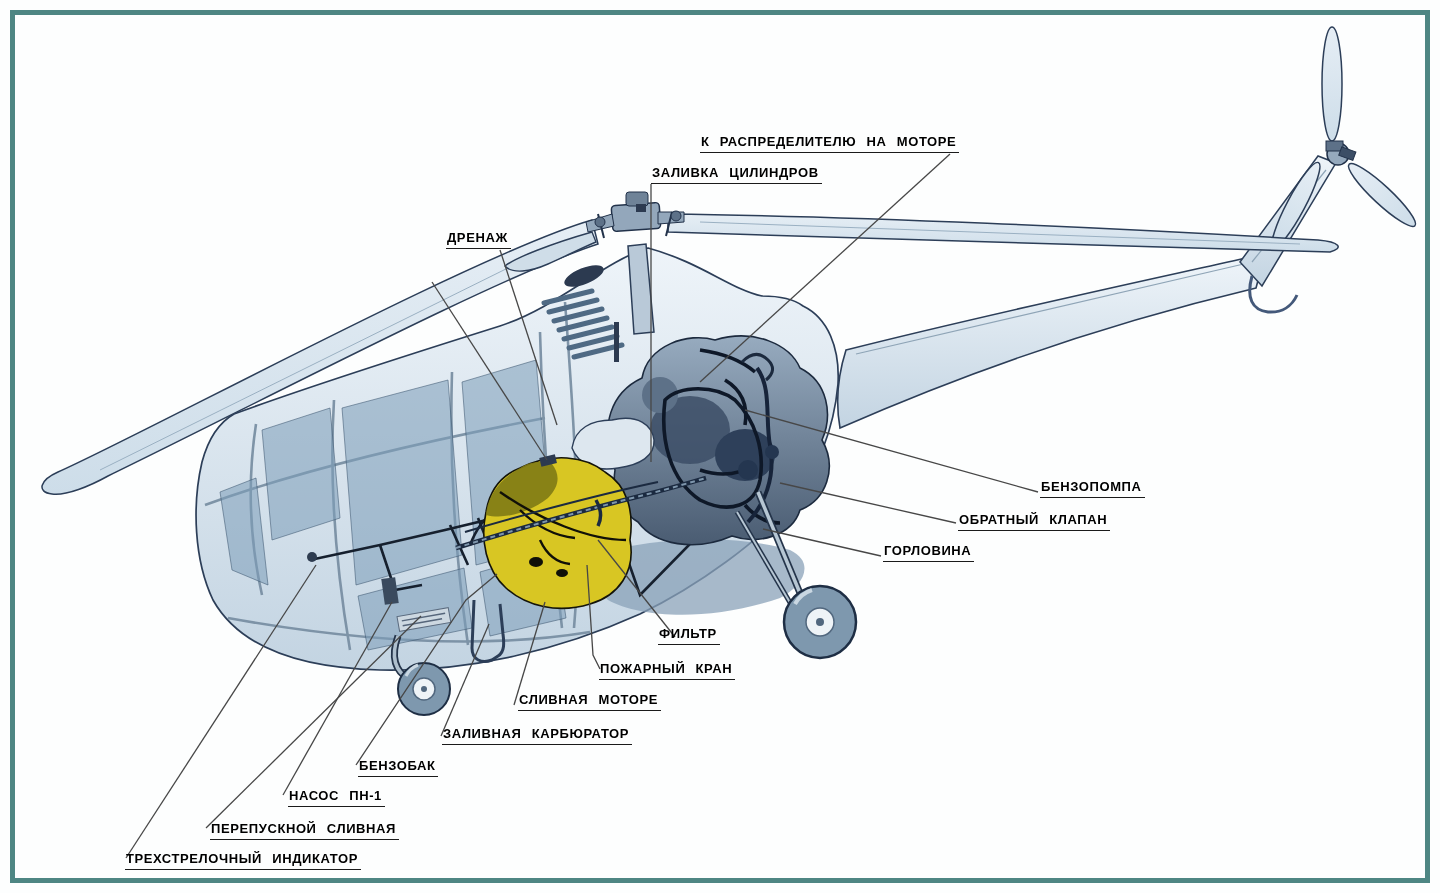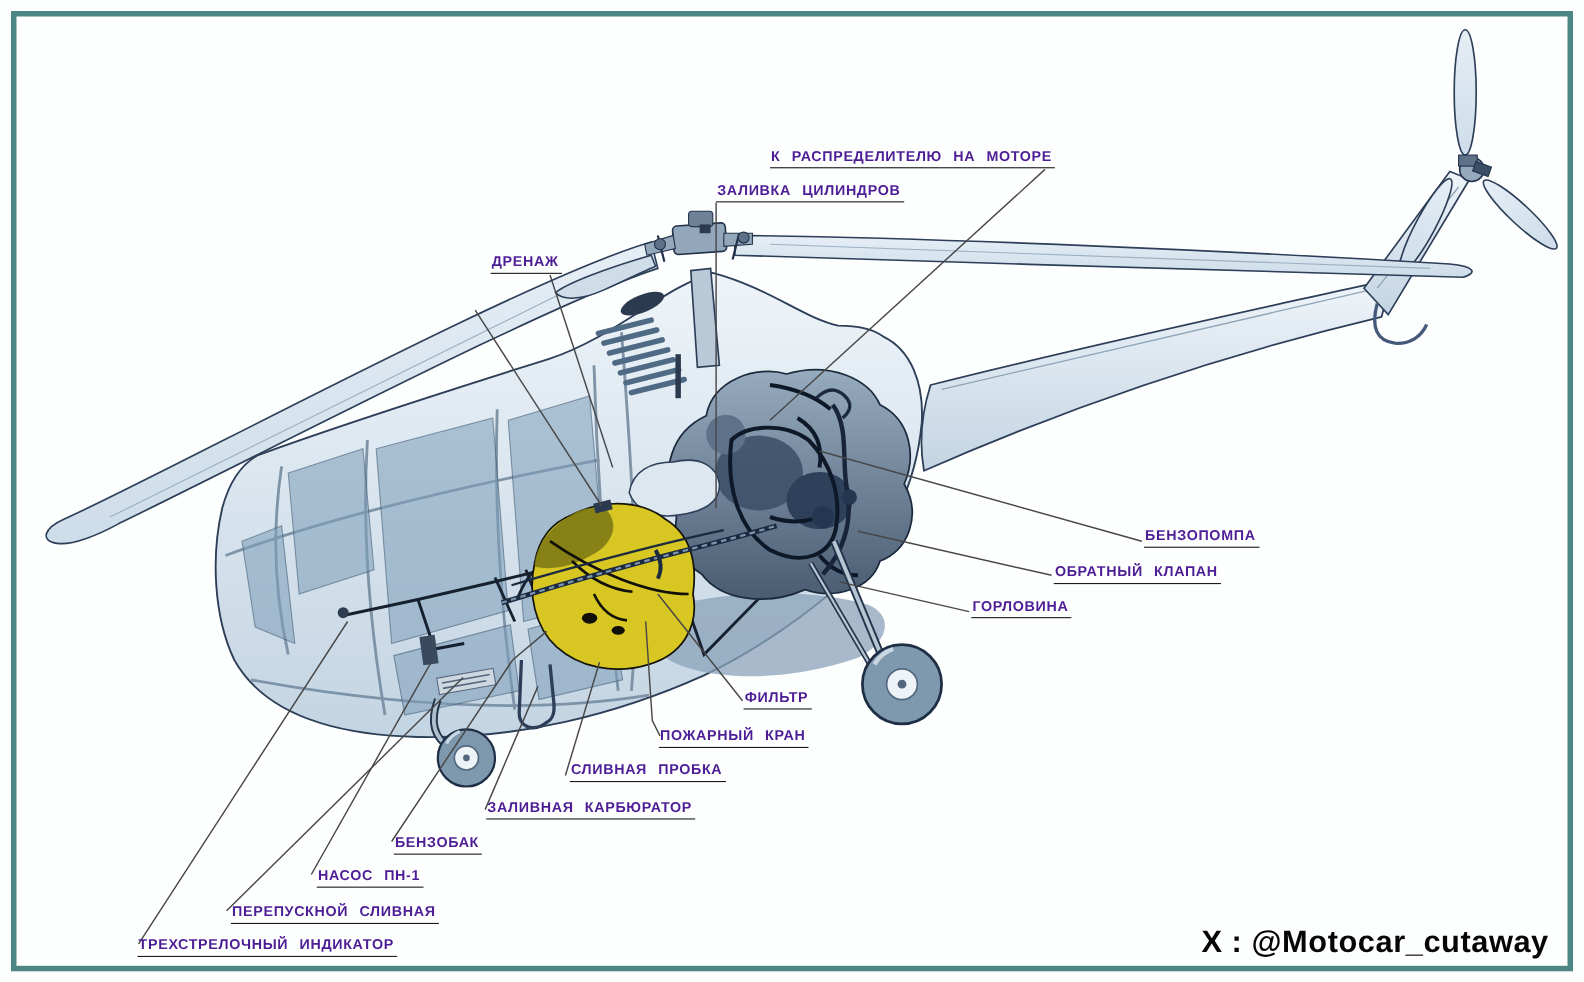--- a/index.html
+++ b/index.html
@@ -9,21 +9,21 @@
   }
   .frame{
     position:absolute;left:10px;top:10px;right:10px;bottom:10px;
     border:5px solid #4e8683;pointer-events:none;z-index:30;
   }
   .art{position:absolute;left:0;top:0;width:1440px;height:893px;z-index:5;}
   .lbl{
     position:absolute;z-index:20;
     font-weight:bold;font-size:13px;line-height:14px;
     letter-spacing:.6px;word-spacing:6px;white-space:nowrap;
-    color:#4c1d95;border-bottom:1.7px solid #1b1b1b;
+    color:#000000;border-bottom:1.7px solid #1b1b1b;
     padding:0 3px 3px 1px;
   }
   .watermark{
     position:absolute;right:32px;bottom:21px;z-index:25;
     font-weight:bold;font-size:28px;letter-spacing:.5px;color:#060606;
   }
 </style>
 </head>
 <body>
 
@@ -238,25 +238,24 @@
       <polyline points="126,858 316,565"></polyline>
     </g>
   </svg>
 
   <div class="lbl" style="left:700px;top:135px">К РАСПРЕДЕЛИТЕЛЮ НА МОТОРЕ</div>
   <div class="lbl" style="left:651px;top:166px">ЗАЛИВКА ЦИЛИНДРОВ</div>
   <div class="lbl" style="left:446px;top:231px">ДРЕНАЖ</div>
   <div class="lbl" style="left:1040px;top:480px">БЕНЗОПОМПА</div>
   <div class="lbl" style="left:958px;top:513px">ОБРАТНЫЙ КЛАПАН</div>
   <div class="lbl" style="left:883px;top:544px">ГОРЛОВИНА</div>
-  <div class="lbl" style="left:676px;top:627px">ФИЛЬТР</div>
+  <div class="lbl" style="left:658px;top:627px">ФИЛЬТР</div>
   <div class="lbl" style="left:599px;top:662px">ПОЖАРНЫЙ КРАН</div>
-  <div class="lbl" style="left:518px;top:693px">СЛИВНАЯ ПРОБКА</div>
+  <div class="lbl" style="left:518px;top:693px">СЛИВНАЯ МОТОРЕ</div>
   <div class="lbl" style="left:442px;top:727px">ЗАЛИВНАЯ КАРБЮРАТОР</div>
   <div class="lbl" style="left:358px;top:759px">БЕНЗОБАК</div>
   <div class="lbl" style="left:288px;top:789px">НАСОС ПН-1</div>
   <div class="lbl" style="left:210px;top:822px">ПЕРЕПУСКНОЙ СЛИВНАЯ</div>
   <div class="lbl" style="left:125px;top:852px">ТРЕХСТРЕЛОЧНЫЙ ИНДИКАТОР</div>
 
-  <div class="watermark">X : @Motocar_cutaway</div>
 
   <div class="frame"></div>
 </div>
 
 </body></html>

